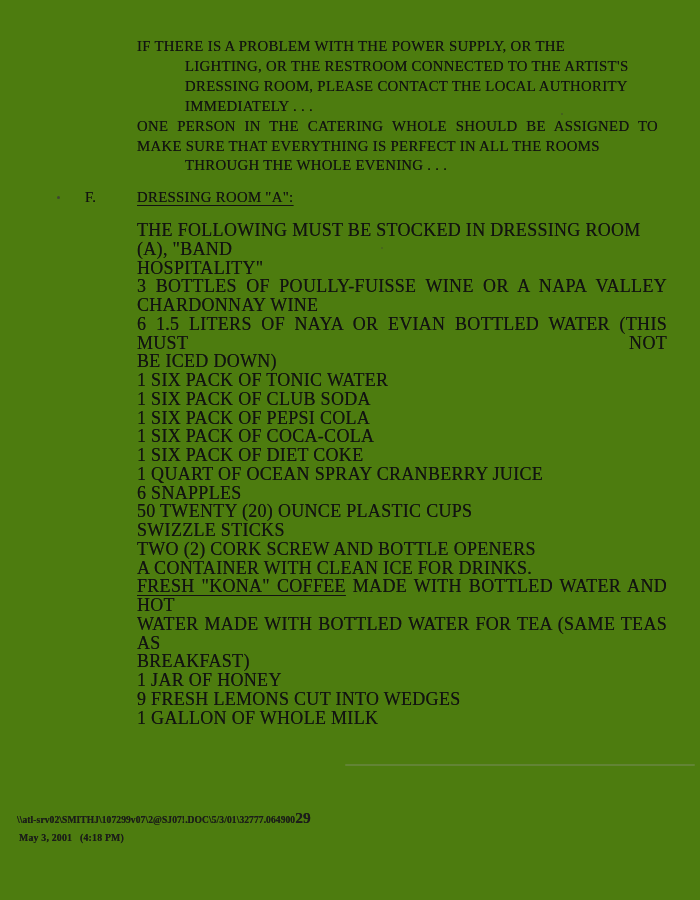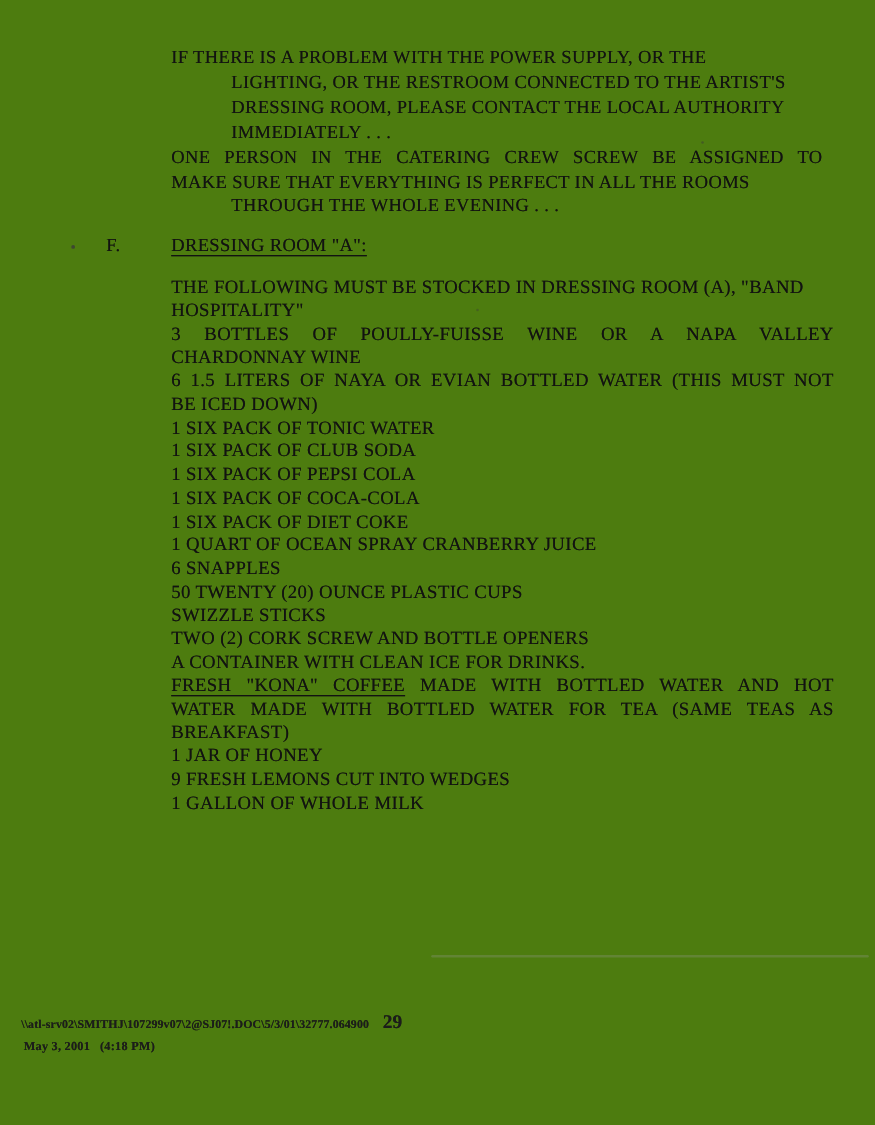--- a/index.html
+++ b/index.html
@@ -34,21 +34,21 @@
     letter-spacing: 0.3px;
   }
   .f-label { position: absolute; left: 85px; top: 0; }
   .f-heading { position: absolute; left: 137px; top: 0; }
   
   .list {
     position: absolute;
     left: 137px;
     top: 221px;
     width: 530px;
-    font-size: 15px;
+    font-size: 18px;
     line-height: 18.75px;
     letter-spacing: 0.3px;
   }
   .line { white-space: normal; }
   .indent { padding-left: 48px; }
   .jline { text-align: justify; text-align-last: justify; }
   .u {
     text-decoration: underline;
     text-decoration-thickness: 1.4px;
     text-underline-offset: 2.5px;
@@ -61,21 +61,21 @@
     font-size: 9.5px;
     font-weight: 600;
     line-height: 16px;
     letter-spacing: 0.1px;
     color: #1c1c1c;
     white-space: pre;
   }
   .pageno {
     font-size: 15.5px;
     font-weight: 600;
-    margin-left: 11px;
+    margin-left: 0;
   }
   .footer-line2 {
     position: absolute;
     left: 19px;
     top: 832px;
     font-size: 9.8px;
     font-weight: 600;
     letter-spacing: 0.2px;
     color: #1c1c1c;
     white-space: pre;
@@ -103,21 +103,21 @@
 </head>
 <body>
 
 <div class="page">
 
   <div class="intro" id="intro">
       <div class="line">IF THERE IS A PROBLEM WITH THE POWER SUPPLY, OR THE</div>
       <div class="line indent">LIGHTING, OR THE RESTROOM CONNECTED TO THE ARTIST'S</div>
       <div class="line indent">DRESSING ROOM, PLEASE CONTACT THE LOCAL AUTHORITY</div>
       <div class="line indent">IMMEDIATELY . . .</div>
-      <div class="line jline">ONE PERSON IN THE CATERING CREW SCREW BE ASSIGNED TO</div>
+      <div class="line jline">ONE PERSON IN THE CATERING WHOLE SHOULD BE ASSIGNED TO</div>
       <div class="line">MAKE SURE THAT EVERYTHING IS PERFECT IN ALL THE ROOMS</div>
       <div class="line indent">THROUGH THE WHOLE EVENING . . .</div>
     </div>
 
   <div class="sectionF">
     <span class="f-label">F.</span>
     <span class="f-heading"><span class="u">DRESSING ROOM "A":</span></span>
   </div>
 
   <div class="list" id="list">

